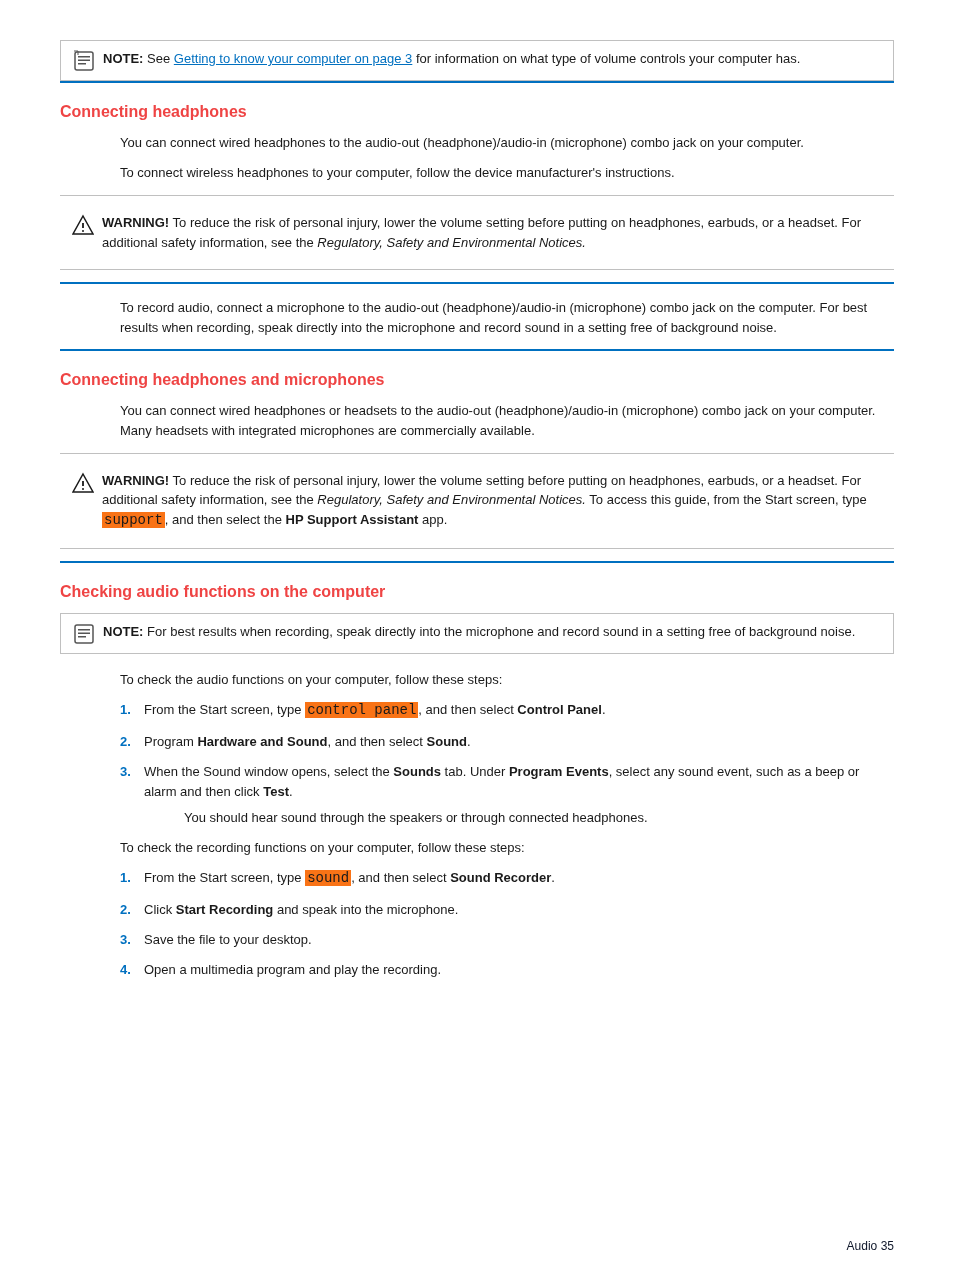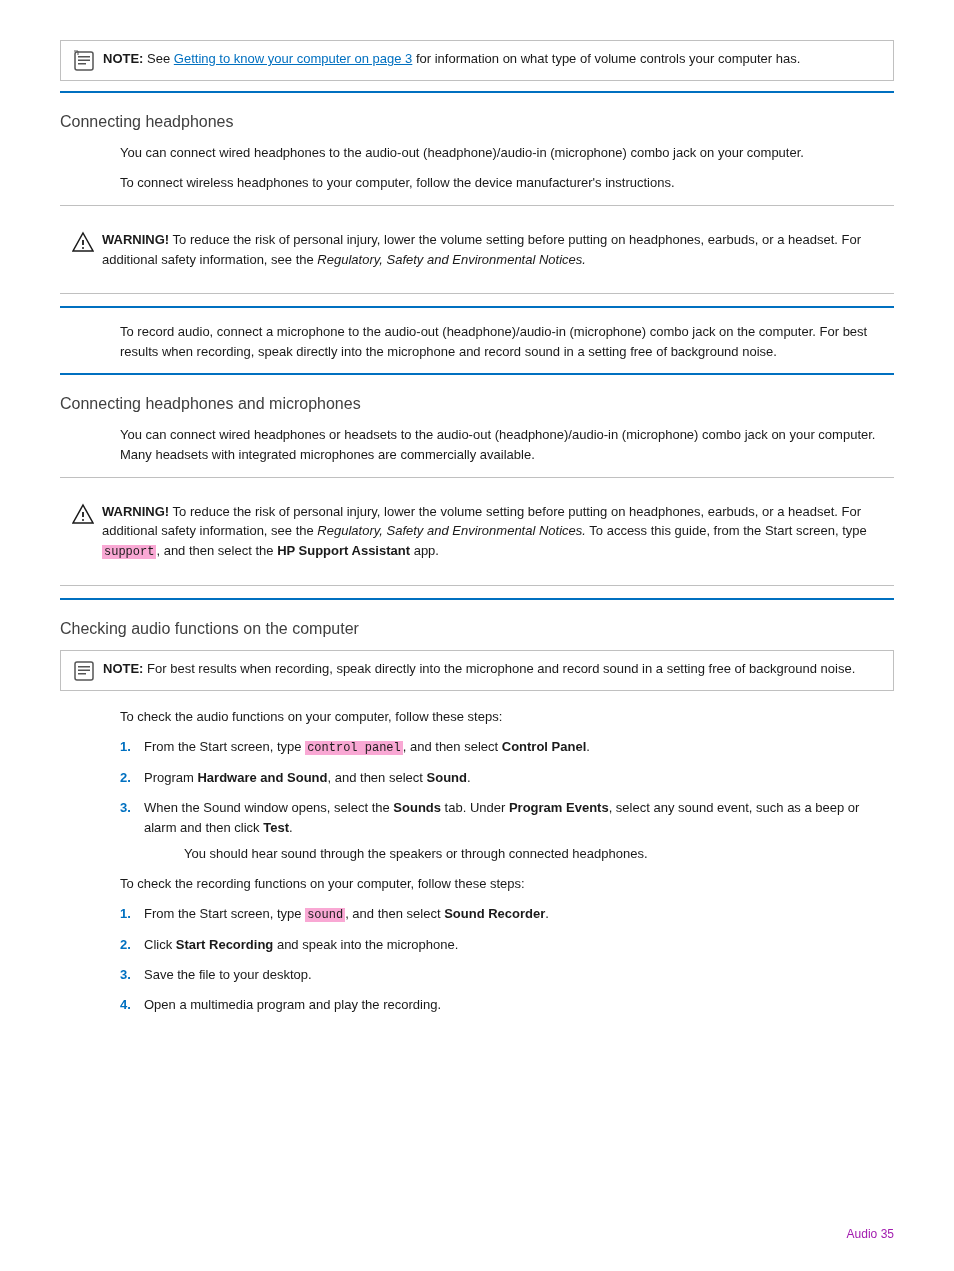--- a/index.html
+++ b/index.html
@@ -43,37 +43,37 @@
     .note-label {
       font-weight: bold;
       font-size: 13px;
     }
     .warning-box {
       display: flex;
       align-items: flex-start;
       gap: 8px;
       border-top: 1px solid #c0c0c0;
       border-bottom: 1px solid #c0c0c0;
-      padding: 24px 12px;
+      padding: 17px 12px;
       margin: 12px 0;
       background: #fff;
     }
     .warning-icon {
       flex-shrink: 0;
       width: 22px;
       height: 22px;
       display: flex;
       align-items: center;
       justify-content: center;
       margin-top: 1px;
     }
     .section-heading {
-      color: #404040;
+      color: #ef4444;
       font-size: 16px;
-      font-weight: normal;
+      font-weight: bold;
       margin-bottom: 12px;
       margin-top: 20px;
     }
     .section-divider {
       border: none;
       border-top: 2px solid #0070c0;
       margin-bottom: 14px;
     }
     .body-text {
       margin-left: 60px;
@@ -99,39 +99,39 @@
     .list-content {
       flex: 1;
     }
     .sub-text {
       margin-left: 40px;
       margin-top: 6px;
       line-height: 1.55;
     }
     code {
       font-family: 'Courier New', monospace;
-      font-size: 12px;
-      background: #f9a8d4;
+      font-size: 14px;
+      background: #f97316;
       padding: 0 2px;
     }
     a {
       color: #0070c0;
       text-decoration: underline;
     }
     .italic { font-style: italic; }
     .bold { font-weight: bold; }
     .page-footer {
       position: absolute;
-      bottom: 30px;
+      bottom: 18px;
       right: 60px;
       font-size: 12px;
-      color: #a21caf;
+      color: #0f172a;
     }
     .top-note {
-      margin-bottom: 10px;
+      margin-bottom: 0;
     }
   </style>
 </head>
 <body>
 
 <div class="note-box top-note">
   <span class="note-icon">
     <svg viewBox="0 0 22 22" fill="none" xmlns="http://www.w3.org/2000/svg">
       <rect x="2" y="2" width="18" height="18" rx="2" stroke="#555" stroke-width="1.5" fill="none"></rect>
       <rect x="5" y="6" width="12" height="1.5" fill="#555"></rect>

